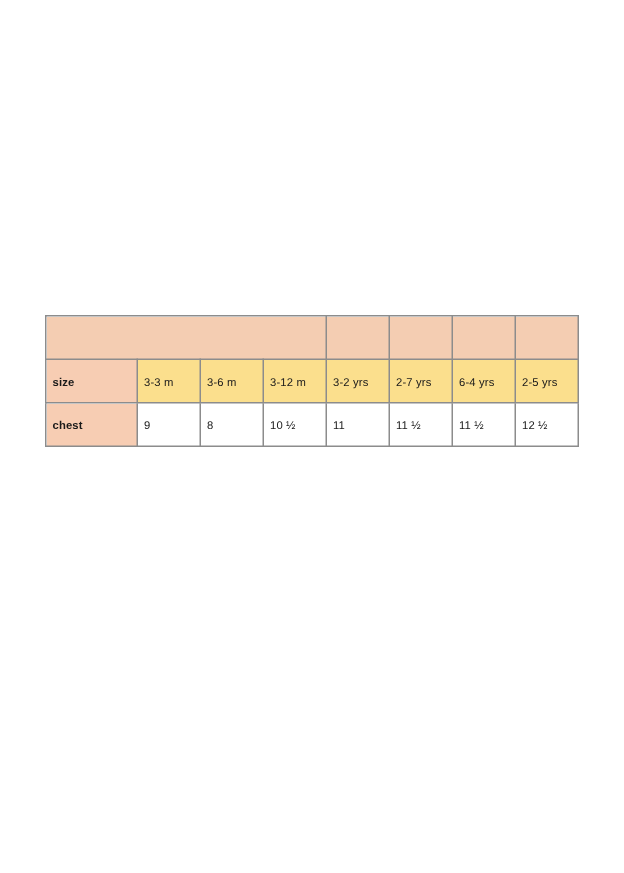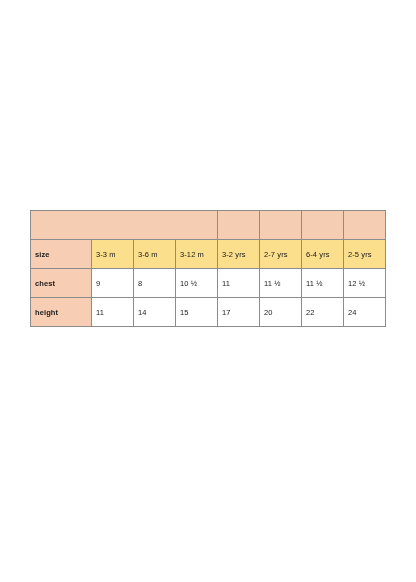--- a/index.html
+++ b/index.html
@@ -114,27 +114,17 @@
         <td class="label-cell">chest</td>
         <td class="data-cell">9</td>
         <td class="data-cell">8</td>
         <td class="data-cell">10 ½</td>
         <td class="data-cell">11</td>
         <td class="data-cell">11 ½</td>
         <td class="data-cell">11 ½</td>
         <td class="data-cell">12 ½</td>
       </tr>
 
-      <tr>
-        <td class="label-cell">height</td>
-        <td class="data-cell">11</td>
-        <td class="data-cell">14</td>
-        <td class="data-cell">15</td>
-        <td class="data-cell">17</td>
-        <td class="data-cell">20</td>
-        <td class="data-cell">22</td>
-        <td class="data-cell">24</td>
-      </tr>
 
     </tbody>
   </table>
 
 </div>
 
 </body></html>

